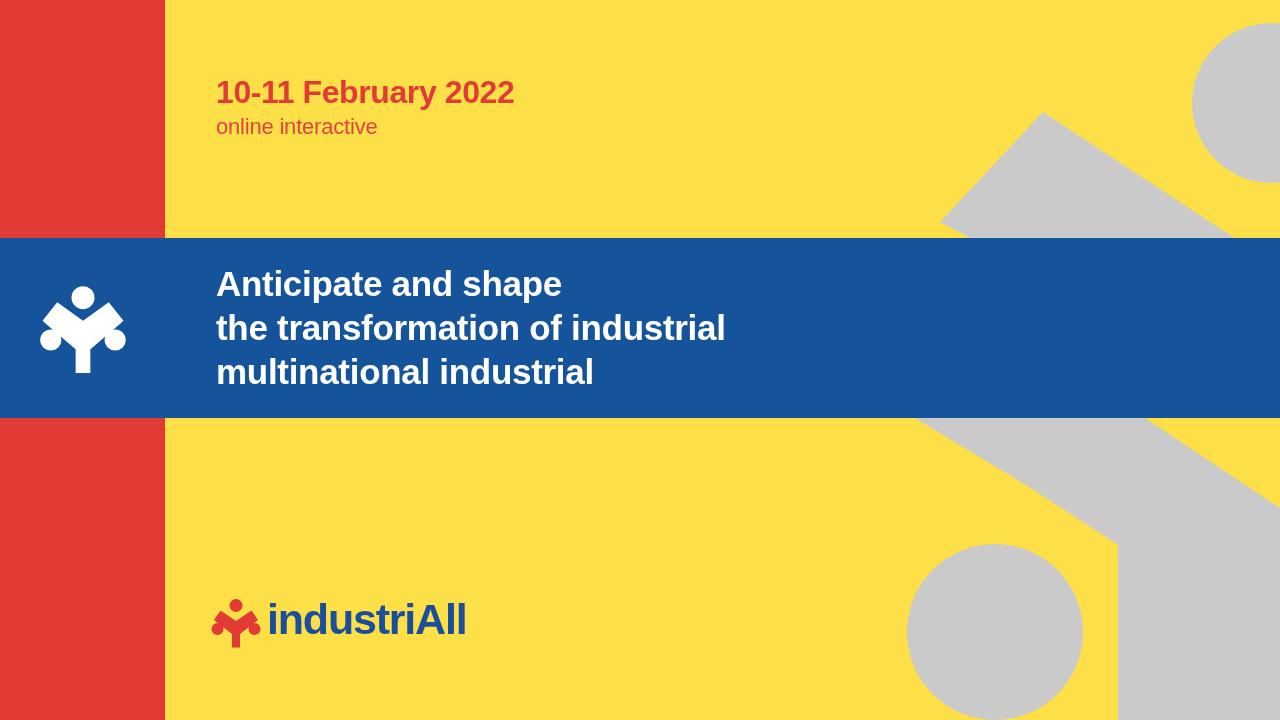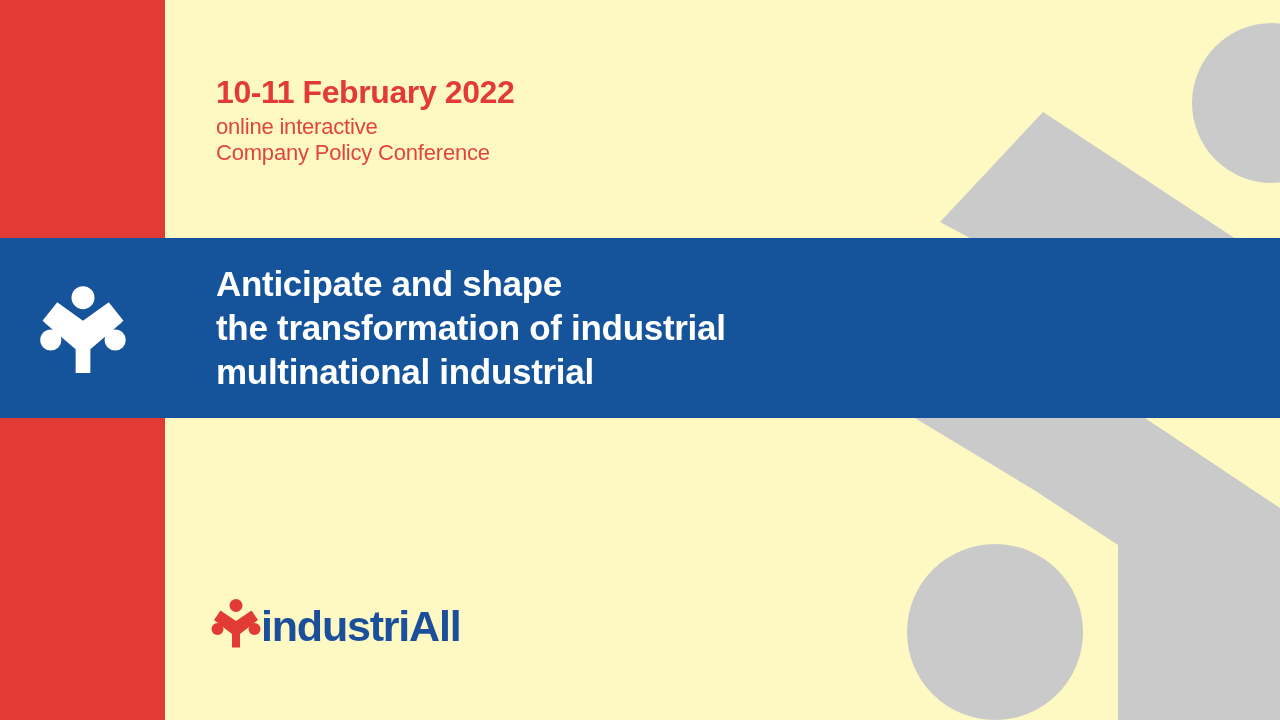--- a/index.html
+++ b/index.html
@@ -8,21 +8,21 @@
     background: #ffffff;
   }
   body {
     font-family: "Liberation Sans", sans-serif;
   }
   .slide {
     position: relative;
     width: 1280px;
     height: 720px;
     overflow: hidden;
-    background: #fef9c3;
+    background: #fde047;
   }
 
   
   .decor-layer {
     position: absolute;
     inset: 0;
     z-index: 1;
     pointer-events: none;
   }
   .decor-layer svg {
@@ -104,22 +104,22 @@
   }
   .banner-title .line { display: block; }
 
   
   .brand-lockup {
     position: absolute;
     left: 211px;
     top: 598px;
     z-index: 4;
     display: flex;
-    align-items: flex-end;
-    gap: 0;
+    align-items: flex-start;
+    gap: 6px;
   }
   .brand-mark {
     width: 50px;
     height: 50px;
     display: block;
   }
   .brand-word {
     font-size: 43px;
     font-weight: bold;
     color: #1B4F9C;
@@ -146,21 +146,20 @@
         <circle cx="995" cy="632" r="88"></circle>
       </g>
     </svg>
   </div>
 
   <div class="red-bar"></div>
 
   <div class="event-head">
     <div class="event-dates">10-11 February 2022</div>
     <div class="event-mode">online interactive</div>
-    <div class="event-name">Company Policy Conference</div>
   </div>
 
   <div class="blue-banner">
     <div class="banner-logo">
       <svg viewBox="0 0 100 100" xmlns="http://www.w3.org/2000/svg" aria-hidden="true">
         <g fill="#FFFFFF">
           <circle cx="50" cy="17" r="12.5"></circle>
           <circle cx="15" cy="63" r="11.5"></circle>
           <circle cx="85" cy="63" r="11.5"></circle>
           <path d="M 50 42 L 78 22 L 94 42 L 57 69 L 57 97 L 50 97 Z"></path>

